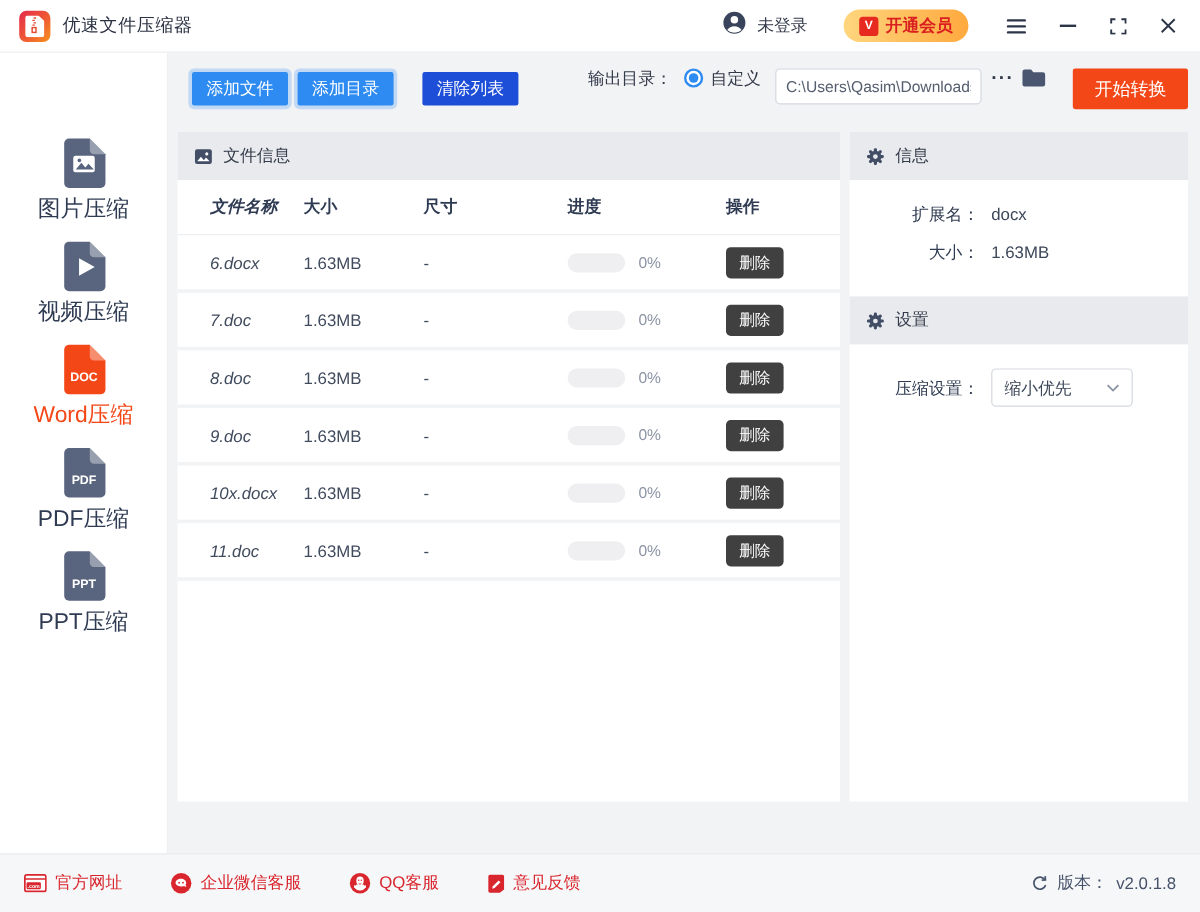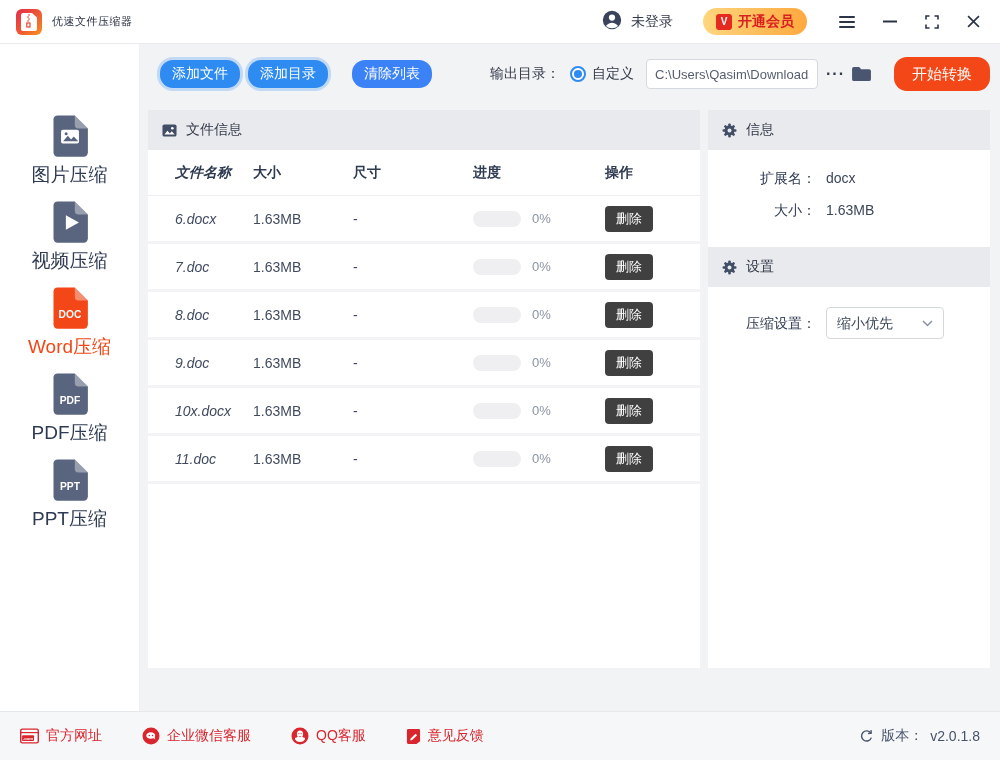--- a/index.html
+++ b/index.html
@@ -5,21 +5,21 @@
   * { box-sizing: border-box; margin: 0; padding: 0; }
   html,body { width:1000px; height:760px; overflow:hidden; }
   body { font-family:"Liberation Sans","DejaVu Sans",sans-serif; background:#fff; position:relative; }
 
   
   .titlebar { height:44px; background:#fff; border-bottom:1px solid #e9ebef;
               display:flex; align-items:center; padding:0 18px 0 16px; }
   .logo { width:26px; height:26px; border-radius:6px; flex:0 0 auto;
           background:linear-gradient(135deg,#e52a4d 0%,#ef5a33 55%,#f7931e 100%);
           display:flex; align-items:center; justify-content:center; margin-right:10px; }
-  .app-title { font-size:11px; color:#2a3142; letter-spacing:.5px; }
+  .app-title { font-size:15px; color:#2a3142; letter-spacing:.5px; }
   .tb-spacer { flex:1; }
   .user-area { display:flex; align-items:center; gap:8px; margin-right:30px; }
   .login-text { font-size:14px; color:#333a4a; }
   .vip-pill { height:27px; border:none; cursor:pointer; border-radius:14px; padding:0 13px;
               background:linear-gradient(90deg,#ffd67e,#ffa93e);
               display:flex; align-items:center; gap:6px; margin-right:30px; }
   .vip-badge { width:16px; height:16px; background:#e62a1f; border-radius:3px; color:#fff;
                font-size:10px; font-weight:bold; display:flex; align-items:center; justify-content:center; }
   .vip-label { color:#d91f1f; font-size:14px; font-weight:bold; }
   .win-controls { display:flex; align-items:center; gap:24px; }
@@ -33,26 +33,26 @@
              display:flex; flex-direction:column; align-items:stretch; }
   .nav-item { display:flex; flex-direction:column; align-items:center; padding:8px 0; cursor:pointer; }
   .nav-item svg { margin-bottom:7px; }
   .nav-label { font-size:19px; color:#2f3b52; line-height:19px; }
   .nav-item.active .nav-label { color:#f34717; }
 
   .main { flex:1; background:#f2f3f5; display:flex; flex-direction:column; }
 
   
   .toolbar { height:66px; display:flex; align-items:center; padding:0 10px 6px 20px; }
-  .btn { border:none; cursor:pointer; border-radius:13px; color:#fff; font-size:14px;
+  .btn { border:none; cursor:pointer; border-radius:2px; color:#fff; font-size:14px;
          height:28px; padding:0 12px; font-family:inherit; }
   .btn-blue { background:#2e8bf2; box-shadow:0 0 0 3px rgba(46,139,242,.25); }
-  .btn-orange { background:#3b82f6; margin-left:24px; }
+  .btn-orange { background:#1d4ed8; margin-left:24px; }
   .gap8 { margin-left:8px; }
-  .out-group { margin-left:auto; display:flex; align-items:center; }
+  .out-group { margin-left:auto; display:flex; align-items:flex-start; }
   .out-label { font-size:14px; color:#333a4a; margin-right:10px; }
   .radio { width:16px; height:16px; border-radius:50%; border:2px solid #2e8bf2; background:#fff;
            display:inline-flex; align-items:center; justify-content:center; cursor:pointer; }
   .radio i { width:8px; height:8px; border-radius:50%; background:#2e8bf2; }
   .radio-label { font-size:14px; color:#333a4a; margin:0 12px 0 6px; }
   .path-input { width:172px; height:30px; border:1px solid #d4d8df; border-radius:4px; background:#fff;
                 font-size:13px; color:#555e6e; padding:0 8px; font-family:inherit; white-space:nowrap; overflow:hidden; }
   .more-btn { background:none; border:none; cursor:pointer; font-size:16px; font-weight:bold;
               color:#333a4a; letter-spacing:1px; margin:0 6px 0 8px; }
   .folder-btn { background:none; border:none; cursor:pointer; display:flex; align-items:center; margin-right:22px; }

